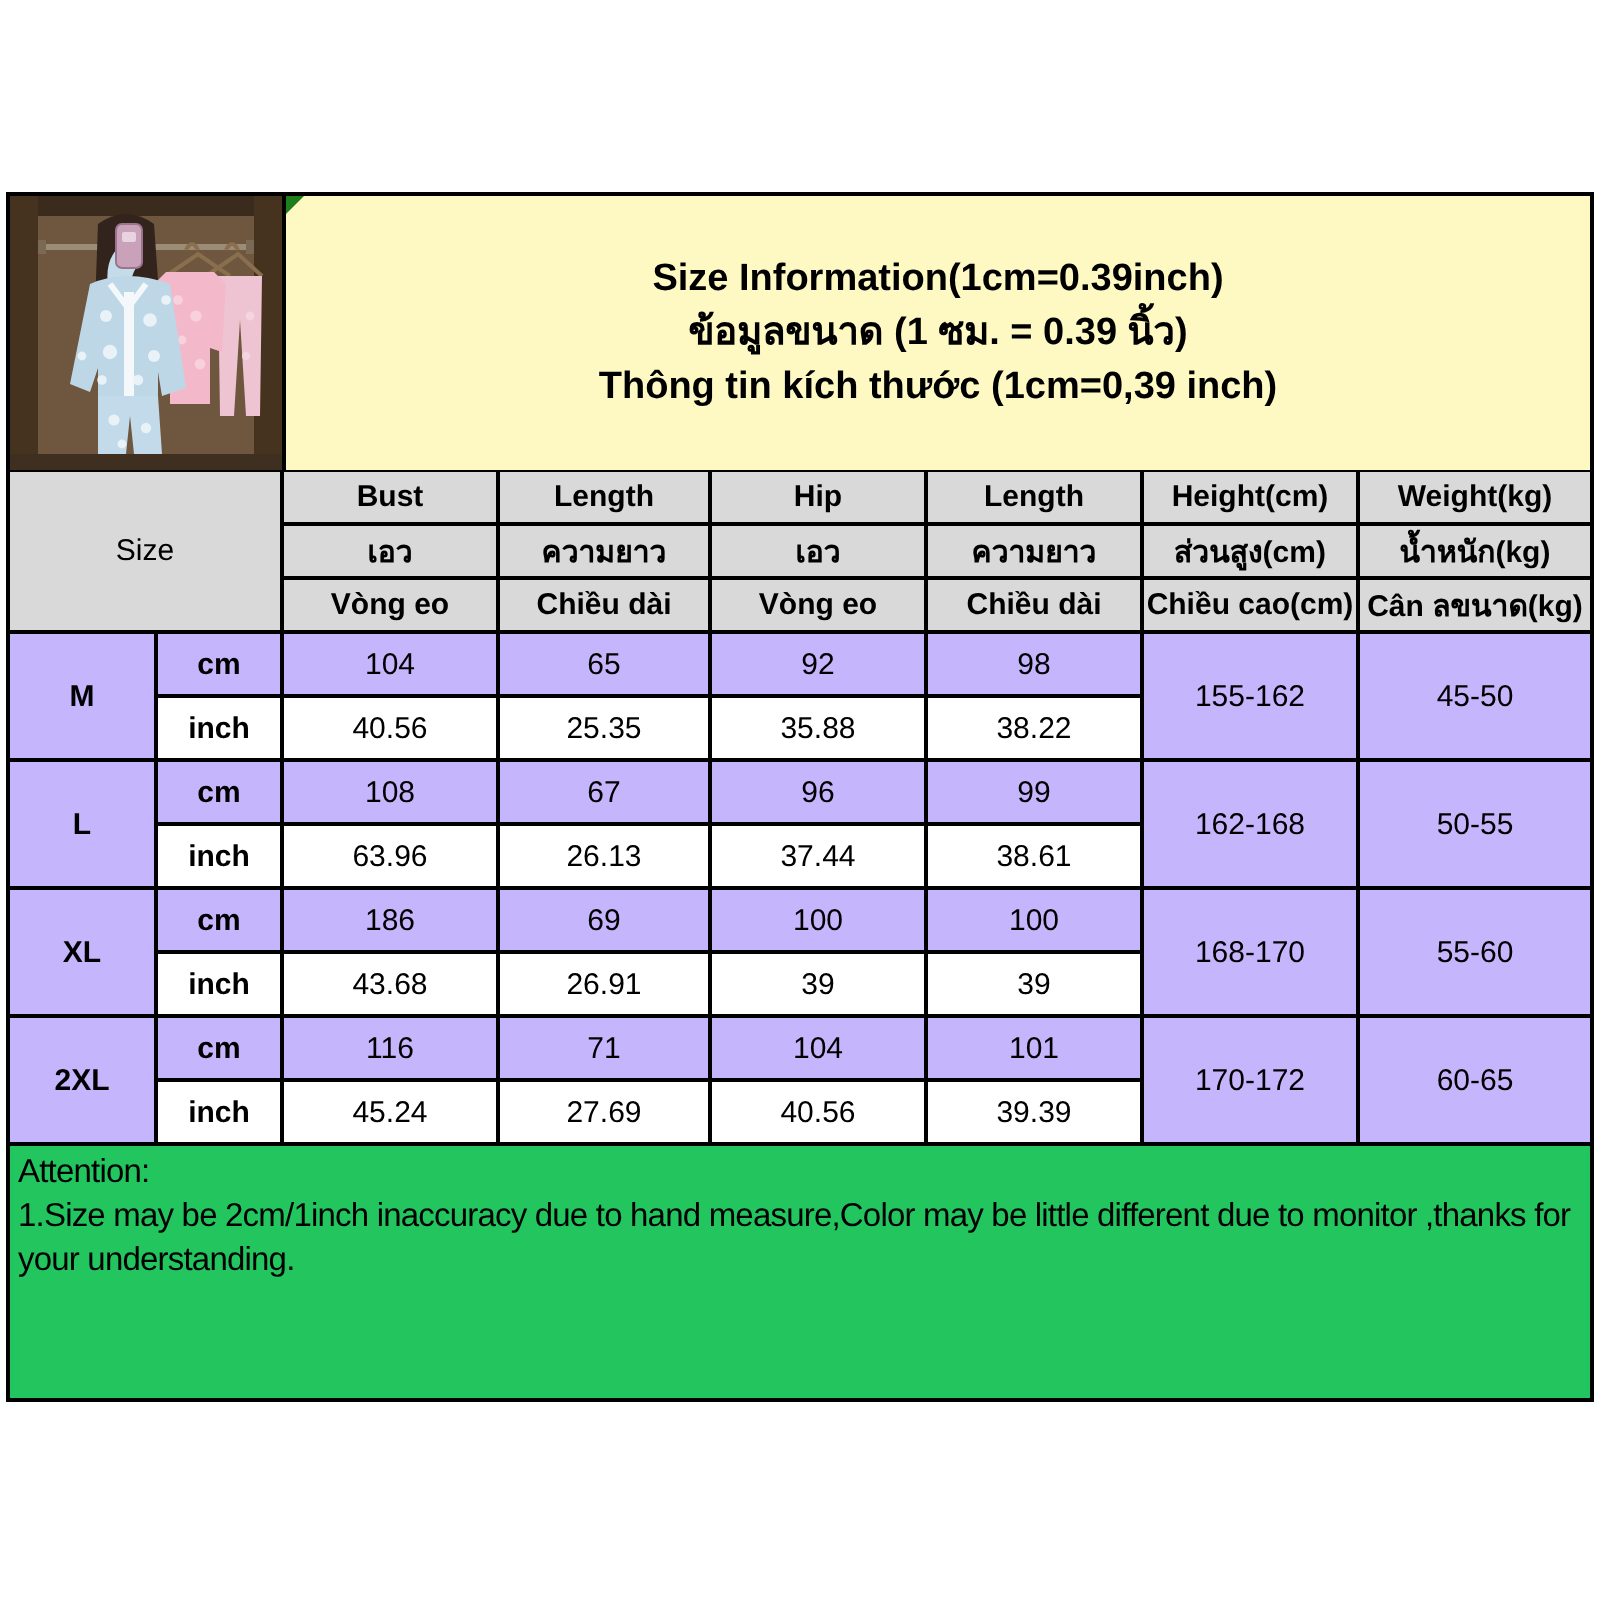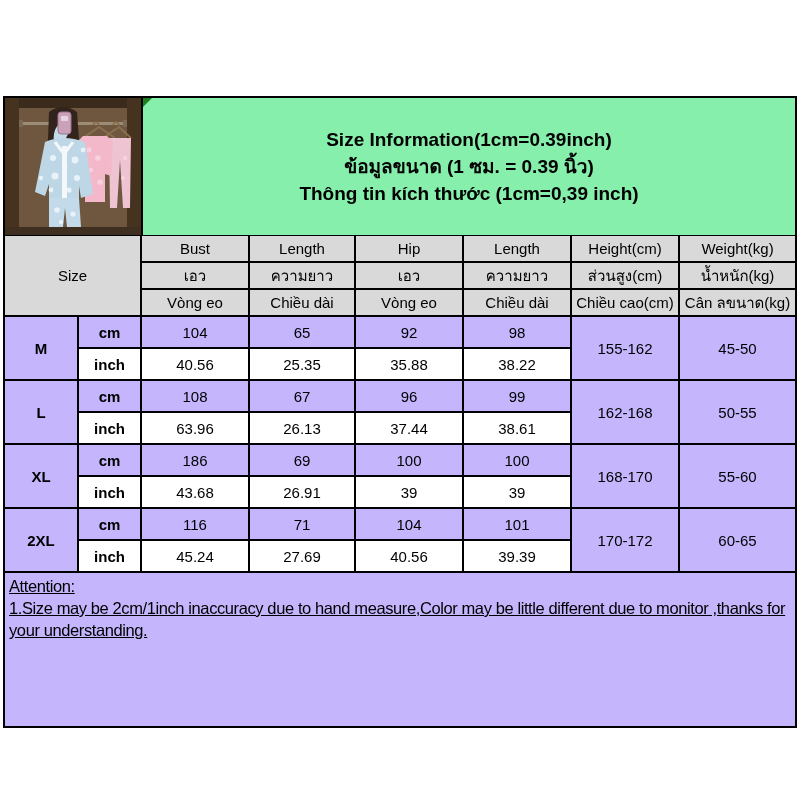--- a/index.html
+++ b/index.html
@@ -4,37 +4,37 @@
 <style>
   html,body{margin:0;padding:0;background:#ffffff;}
   body{width:800px;height:800px;font-family:"Liberation Sans",sans-serif;color:#000;}
   .sheet{position:relative;width:800px;height:800px;background:#fff;overflow:hidden;}
   .content{position:absolute;left:3px;top:96px;width:794px;}
 
   
   .top-row{display:flex;border:2px solid #000;border-bottom:none;height:139px;box-sizing:border-box;}
   .photo-cell{width:138px;box-sizing:border-box;border-right:2px solid #000;overflow:hidden;background:#5c4532;}
   .photo-cell svg{display:block;}
-  .title-cell{flex:1;background:#86efac;position:relative;display:flex;flex-direction:column;justify-content:center;align-items:center;gap:1px;}
+  .title-cell{flex:1;background:#fef9c3;position:relative;display:flex;flex-direction:column;justify-content:center;align-items:center;gap:1px;}
   .err-marker{position:absolute;left:0;top:0;width:0;height:0;border-top:9px solid #1e7e1e;border-right:9px solid transparent;}
   .t-line{font-weight:700;font-size:19px;line-height:26px;white-space:nowrap;}
 
   
   table.size-table{border-collapse:collapse;table-layout:fixed;width:794px;margin-top:-1px;}
   table.size-table td{border:2px solid #000;text-align:center;vertical-align:middle;padding:0;font-size:15px;overflow:hidden;}
   td.corner{background:#d9d9d9;font-weight:400;font-size:29px;}
-  td.hdr{background:#d9d9d9;font-weight:400;height:25px;}
+  td.hdr{background:#d9d9d9;font-weight:700;height:25px;}
   td.size-label{background:#d9d9d9;font-weight:700;font-size:17px;}
   td.unit{font-weight:700;}
   tr.row-cm td{background:#c4b5fd;height:30px;}
   tr.row-inch td{background:#ffffff;height:30px;}
   td.range{background:#f2f2f2;font-size:15px;}
 
   
-  .attention{border:2px solid #000;margin-top:-2px;height:157px;box-sizing:border-box;background:#c4b5fd;padding:2px 4px;text-decoration:underline;}
+  .attention{border:2px solid #000;margin-top:-2px;height:130px;box-sizing:border-box;background:#22c55e;padding:2px 4px;}
   .attention p{margin:0;font-size:16.5px;line-height:22px;letter-spacing:-0.4px;}
 </style>
 </head>
 <body>
 
 <div class="sheet">
   <div class="content">
 
     <div class="top-row">
       <div class="photo-cell">

